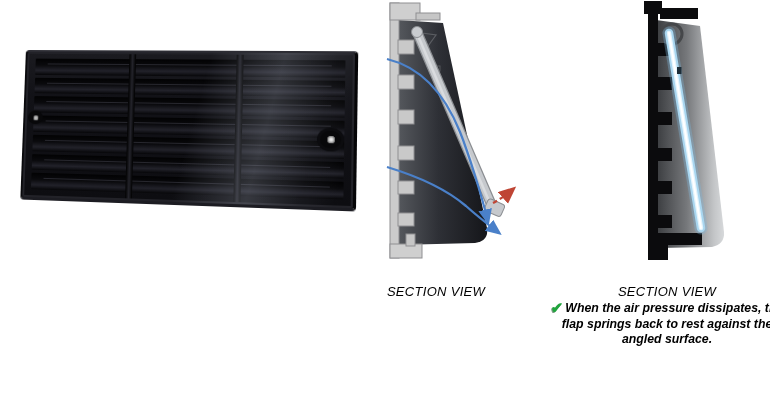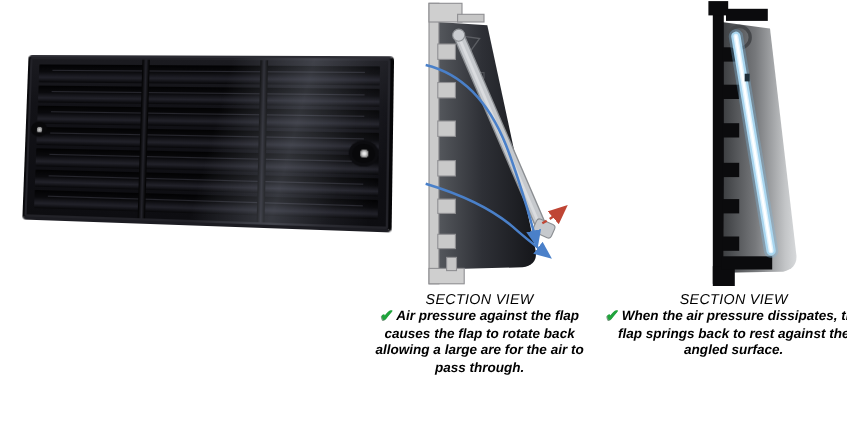--- a/index.html
+++ b/index.html
@@ -31,21 +31,21 @@
   #screw-right{right:12px;top:76px;width:20px;height:17px;box-shadow:0 0 0 3px #0c0c0f;}
   #screw-right .pin{width:7px;height:7px;}
 
   
   svg{position:absolute;overflow:visible;}
   #sv-open{left:378px;top:0px;width:150px;height:262px;}
   #sv-closed{left:638px;top:0px;width:100px;height:265px;}
 
   
   .caption{position:absolute;text-align:center;color:#000;}
-  .caption .title{font:italic 400 13px/16px "Liberation Sans",sans-serif;letter-spacing:.3px;}
+  .caption .title{font:italic 400 13px/16px "Liberation Sans",sans-serif;letter-spacing:.3px;margin-top:20px;}
   .caption .body{font:italic 700 12.3px/15.5px "Liberation Sans",sans-serif;}
   .check{font-style:normal;font-weight:900;font-size:15px;line-height:15px;
          margin-right:2px;vertical-align:-1px;text-shadow:-1px 1px 0 rgba(10,70,25,.55);}
   #caption-open{left:336px;top:264px;width:200px;}
   #caption-closed{left:549px;top:264px;width:236px;}
 </style>
 </head>
 <body>
 
 <div id="canvas">
@@ -157,21 +157,20 @@
       <path d="M31,33 L63,228" stroke-width="13" stroke="#7fb8de" opacity="0.35"></path>
       <path d="M31,33 L63,228" stroke-width="8.5" stroke="#a9d6ef"></path>
       <path d="M31,33 L63,228" stroke-width="4.5" stroke="#e4f4fd"></path>
       <path d="M31,33 L63,228" stroke-width="2" stroke="#ffffff"></path>
       <rect x="39" y="67" width="4.5" height="7" fill="#1d2d38" stroke="none"></rect>
     </g>
   </svg>
 
   <div class="caption" id="caption-open">
     <div class="title">SECTION VIEW</div>
-    <div class="body"><span class="check" style="color: rgb(31, 165, 60);">✔</span><span>Air pressure against the flap causes the flap to rotate back allowing a large are for the air to pass through.</span></div>
   </div>
 
   <div class="caption" id="caption-closed">
     <div class="title">SECTION VIEW</div>
     <div class="body"><span class="check" style="color: rgb(31, 165, 60);">✔</span><span>When the air pressure dissipates, the flap springs back to rest against the angled surface.</span></div>
   </div>
 
 </div>
 
 </body></html>

